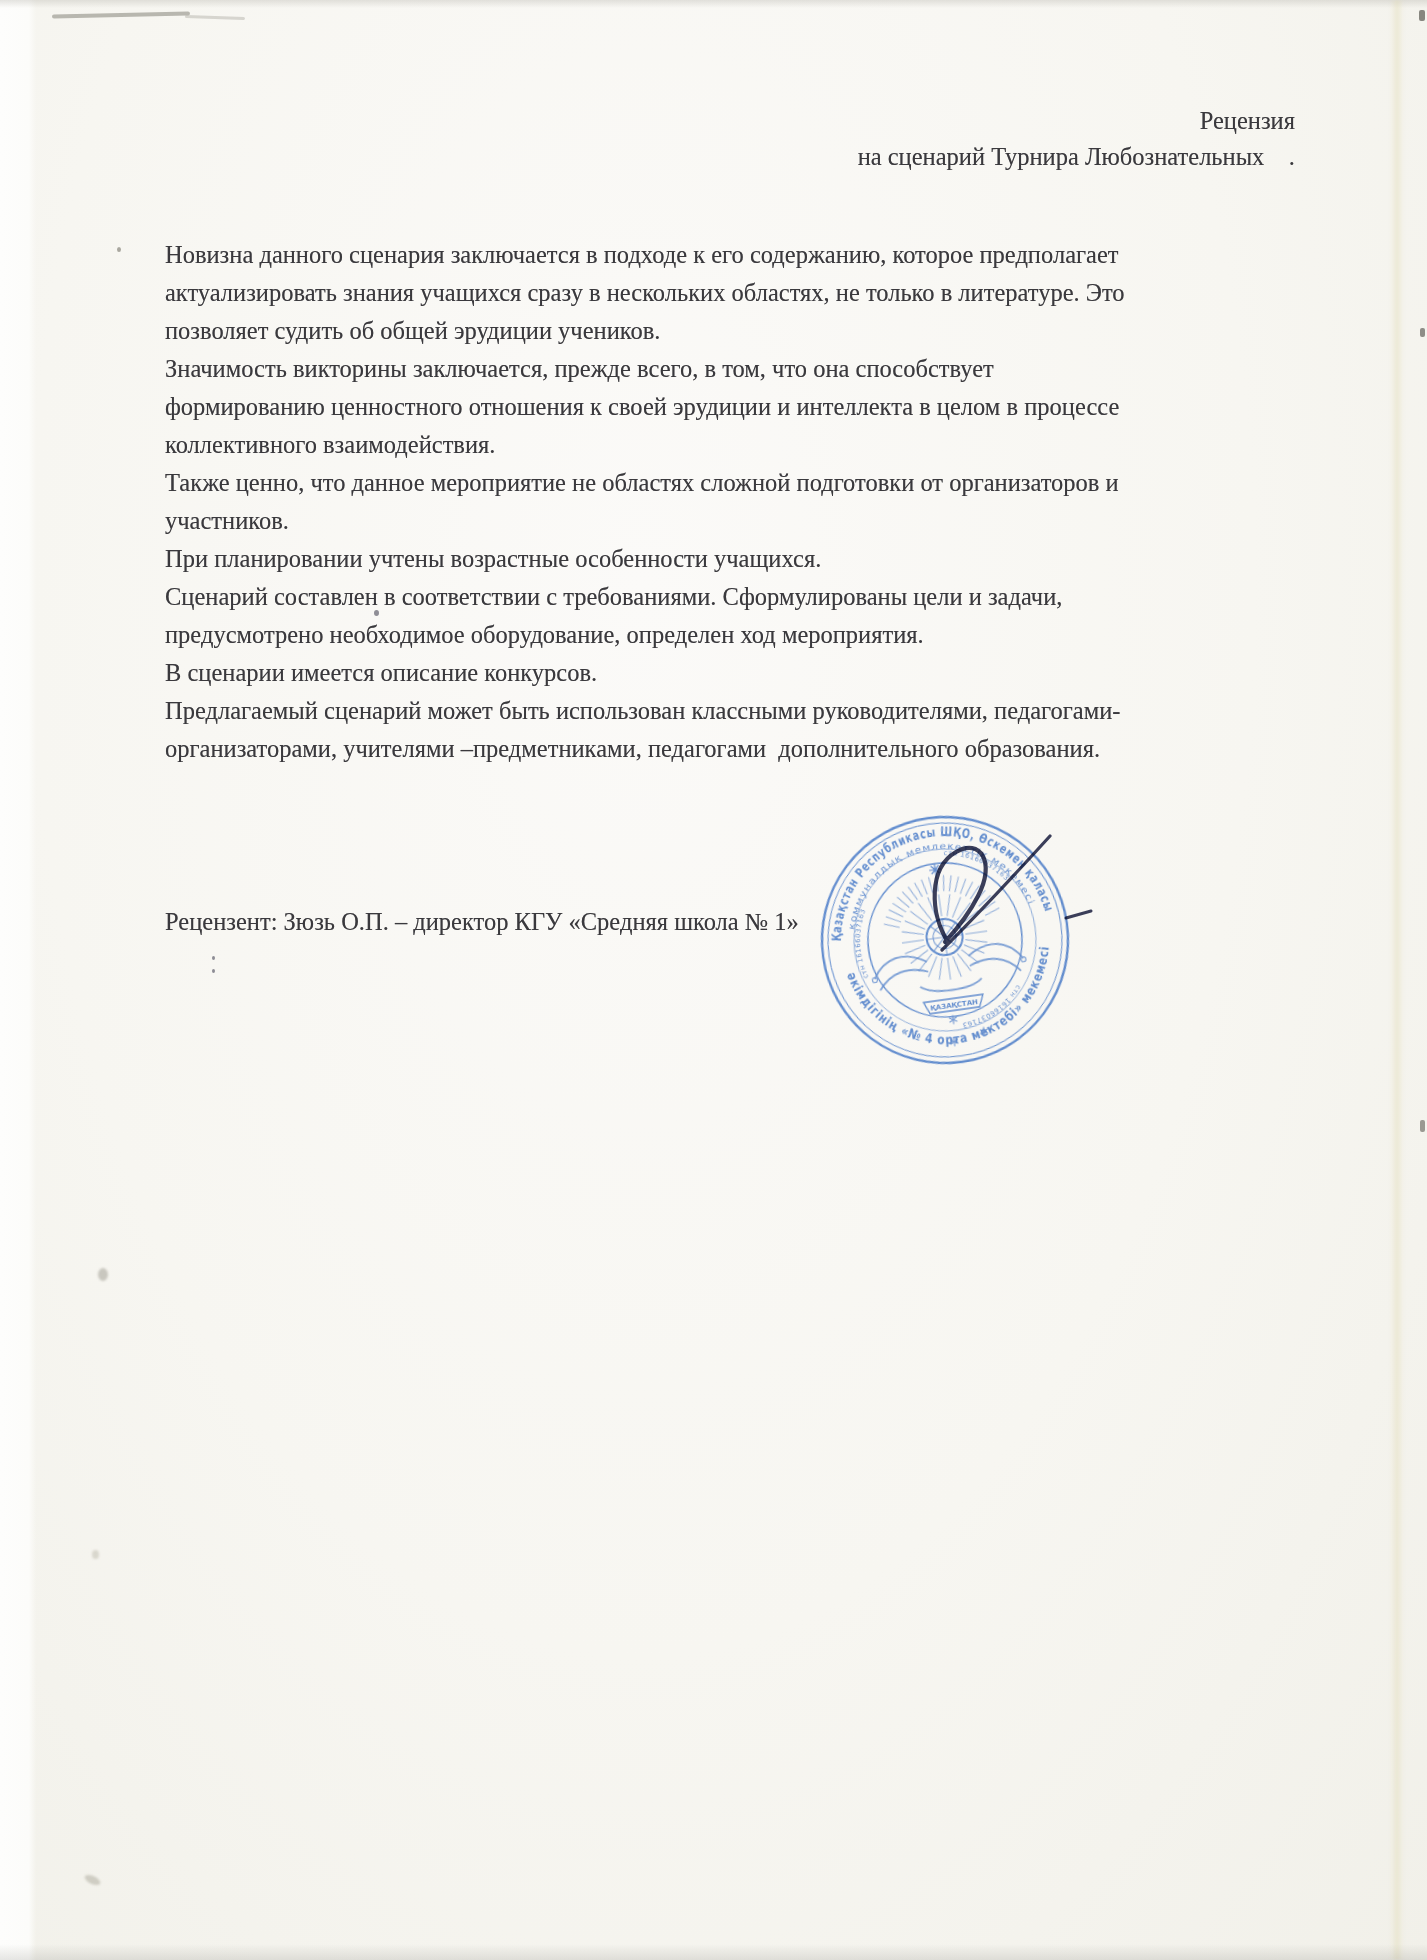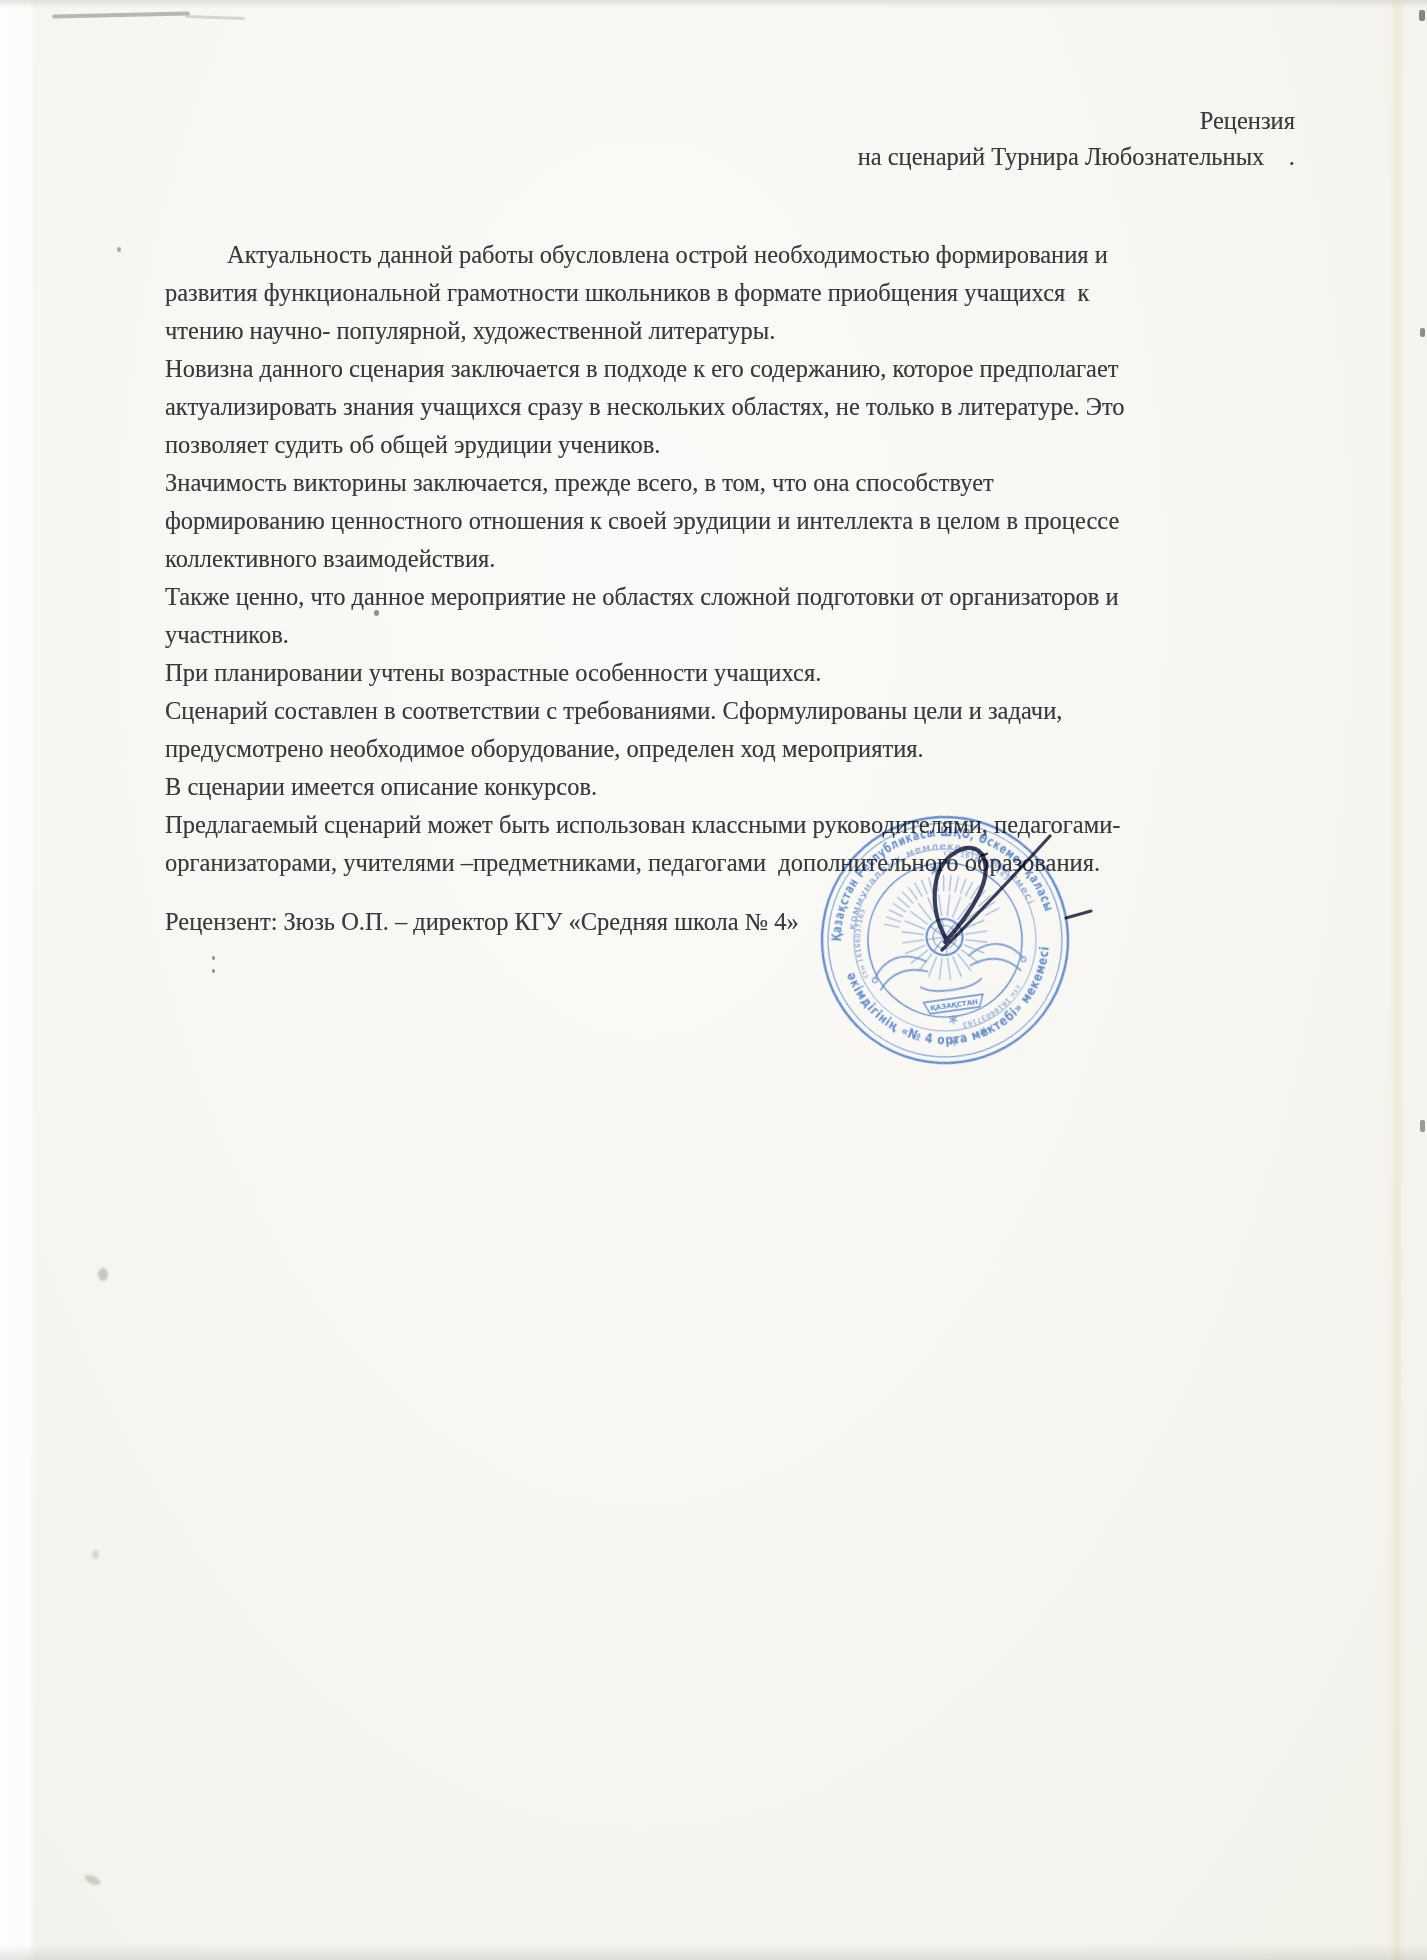--- a/index.html
+++ b/index.html
@@ -74,40 +74,37 @@
   <div class="speck sp8"></div>
   <div class="speck sp9"></div>
   <div class="speck sp10"></div>
 
   <div class="title-block doc-text">
     <div class="title-line">Рецензия</div>
     <div class="title-line">на сценарий Турнира Любознательных    .</div>
   </div>
 
   <div class="body-block doc-text">
-    <p class="para para-first">Актуальность данной работы обусловлена острой необходимостью формирования и
-развития функциональной грамотности школьников в формате приобщения учащихся  к
-чтению научно- популярной, художественной литературы.</p>
     <p class="para">Новизна данного сценария заключается в подходе к его содержанию, которое предполагает
 актуализировать знания учащихся сразу в нескольких областях, не только в литературе. Это
 позволяет судить об общей эрудиции учеников.</p>
     <p class="para">Значимость викторины заключается, прежде всего, в том, что она способствует
 формированию ценностного отношения к своей эрудиции и интеллекта в целом в процессе
 коллективного взаимодействия.</p>
     <p class="para">Также ценно, что данное мероприятие не областях сложной подготовки от организаторов и
 участников.</p>
     <p class="para">При планировании учтены возрастные особенности учащихся.</p>
     <p class="para">Сценарий составлен в соответствии с требованиями. Сформулированы цели и задачи,
 предусмотрено необходимое оборудование, определен ход мероприятия.</p>
     <p class="para">В сценарии имеется описание конкурсов.</p>
     <p class="para">Предлагаемый сценарий может быть использован классными руководителями, педагогами-
 организаторами, учителями –предметниками, педагогами  дополнительного образования.</p>
   </div>
 
-  <div class="reviewer-line doc-text">Рецензент: Зюзь О.П. – директор КГУ «Средняя школа № 4»</div>
+  <div class="reviewer-line doc-text">Рецензент: Зюзь О.П. – директор КГУ «Средняя школа № 1»</div>
 
   <svg class="stamp-svg" viewBox="0 0 254 254">
     <defs>
       <filter id="inkblur">
           <feGaussianBlur stdDeviation="0.35"></feGaussianBlur>
         </filter>
       <path id="arcTop" d="M 23,127 A 104,104 0 1 1 231,127" fill="none"></path>
       <path id="arcBottom" d="M 23,127 A 104,104 0 0 0 231,127" fill="none"></path>
       <path id="arcInnerTop" d="M 36,127 A 91,91 0 1 1 218,127" fill="none"></path>
       <path id="ringTiny" d="M 127,42 A 85,85 0 1 1 126.99,42" fill="none"></path>

